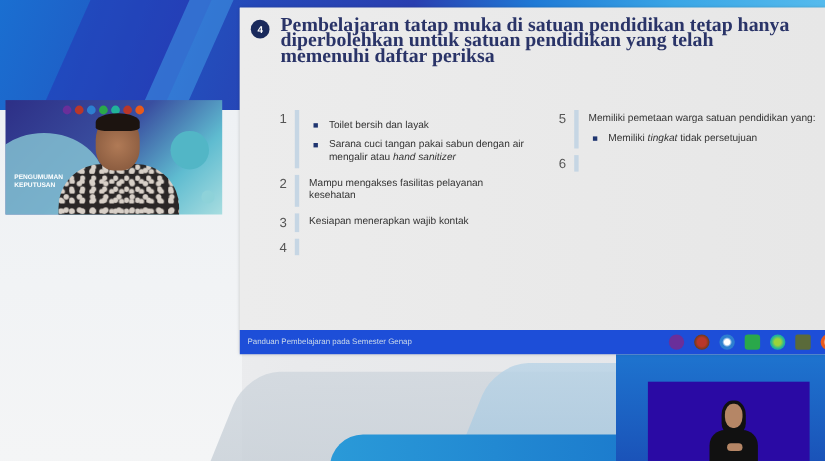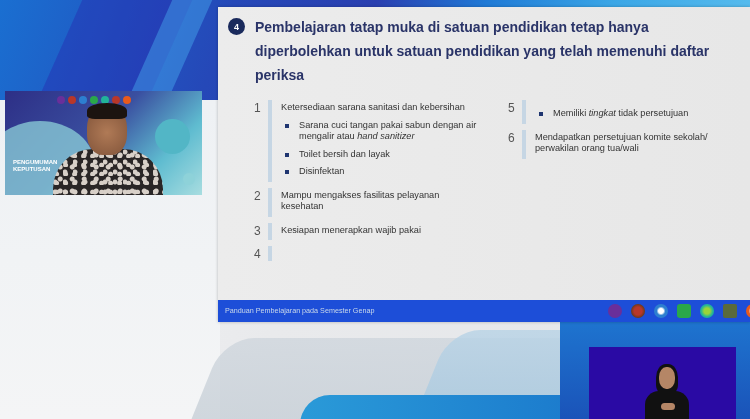--- a/index.html
+++ b/index.html
@@ -67,21 +67,21 @@
     display:flex; align-items:flex-start;
   }
   .num-badge {
     flex:none; width:17px; height:17px; border-radius:50%;
     background:#1a2a5c; color:#fff;
     font-size:9px; font-weight:bold;
     display:flex; align-items:center; justify-content:center;
     margin-right:10px; margin-top:3px;
   }
   .headline-text {
-    font-size:14px; font-weight:bold; color:#2a3468; line-height:24px;
+    font-size:18px; font-weight:bold; color:#2a3468; line-height:14px;font-family:Liberation Serif, serif;
   }
 
   .col {
     position:absolute; top:93px;
     font-family:"Liberation Sans", sans-serif;
     color:#333;
   }
   .col-left { left:36px; width:230px; }
   .col-right { left:290px; width:240px; }
   .item {
@@ -221,66 +221,61 @@
     <div class="headline">
       <div class="num-badge">4</div>
       <div class="headline-text">Pembelajaran tatap muka di satuan pendidikan tetap hanya diperbolehkan untuk satuan pendidikan yang telah memenuhi daftar periksa</div>
     </div>
 
     <div class="col col-left">
       <div class="item">
         <div class="item-num">1</div>
         <div class="item-bar"></div>
         <div class="item-body">
-          <div>Ketersediaan sarana sanitasi dan kebersihan</div>
-          <div class="sub">
-            <div class="sub-bullet"></div>
-            <div class="sub-text"><span>Sarana cuci tangan pakai sabun dengan air mengalir atau </span><i>hand sanitizer</i></div>
-          </div>
           <div class="sub">
             <div class="sub-bullet"></div>
             <div class="sub-text">Toilet bersih dan layak</div>
           </div>
           <div class="sub">
             <div class="sub-bullet"></div>
-            <div class="sub-text">Disinfektan</div>
+            <div class="sub-text"><span>Sarana cuci tangan pakai sabun dengan air mengalir atau </span><i>hand sanitizer</i></div>
           </div>
         </div>
       </div>
       <div class="item">
         <div class="item-num">2</div>
         <div class="item-bar"></div>
         <div class="item-body" style="width:190px">Mampu mengakses fasilitas pelayanan kesehatan</div>
       </div>
       <div class="item">
         <div class="item-num">3</div>
         <div class="item-bar"></div>
-        <div class="item-body">Kesiapan menerapkan wajib pakai</div>
+        <div class="item-body">Kesiapan menerapkan wajib kontak</div>
       </div>
       <div class="item">
         <div class="item-num">4</div>
         <div class="item-bar"></div>
       </div>
     </div>
 
     <div class="col col-right">
       <div class="item">
         <div class="item-num">5</div>
         <div class="item-bar"></div>
         <div class="item-body">
+          <div>Memiliki pemetaan warga satuan pendidikan yang:</div>
           <div class="sub">
             <div class="sub-bullet"></div>
             <div class="sub-text"><span>Memiliki </span><i>tingkat</i><span> tidak persetujuan</span></div>
           </div>
         </div>
       </div>
       <div class="item">
         <div class="item-num">6</div>
         <div class="item-bar"></div>
-        <div class="item-body" style="width:180px">Mendapatkan persetujuan komite sekolah/ perwakilan orang tua/wali</div>
       </div>
     </div>
   </div>
 
   <div class="footer">
     <div class="footer-text">
       <div>Panduan Pembelajaran pada Semester Genap</div>
     </div>
     <div class="logos">
       <span class="logo" style="background:#6a2f9a"></span>

